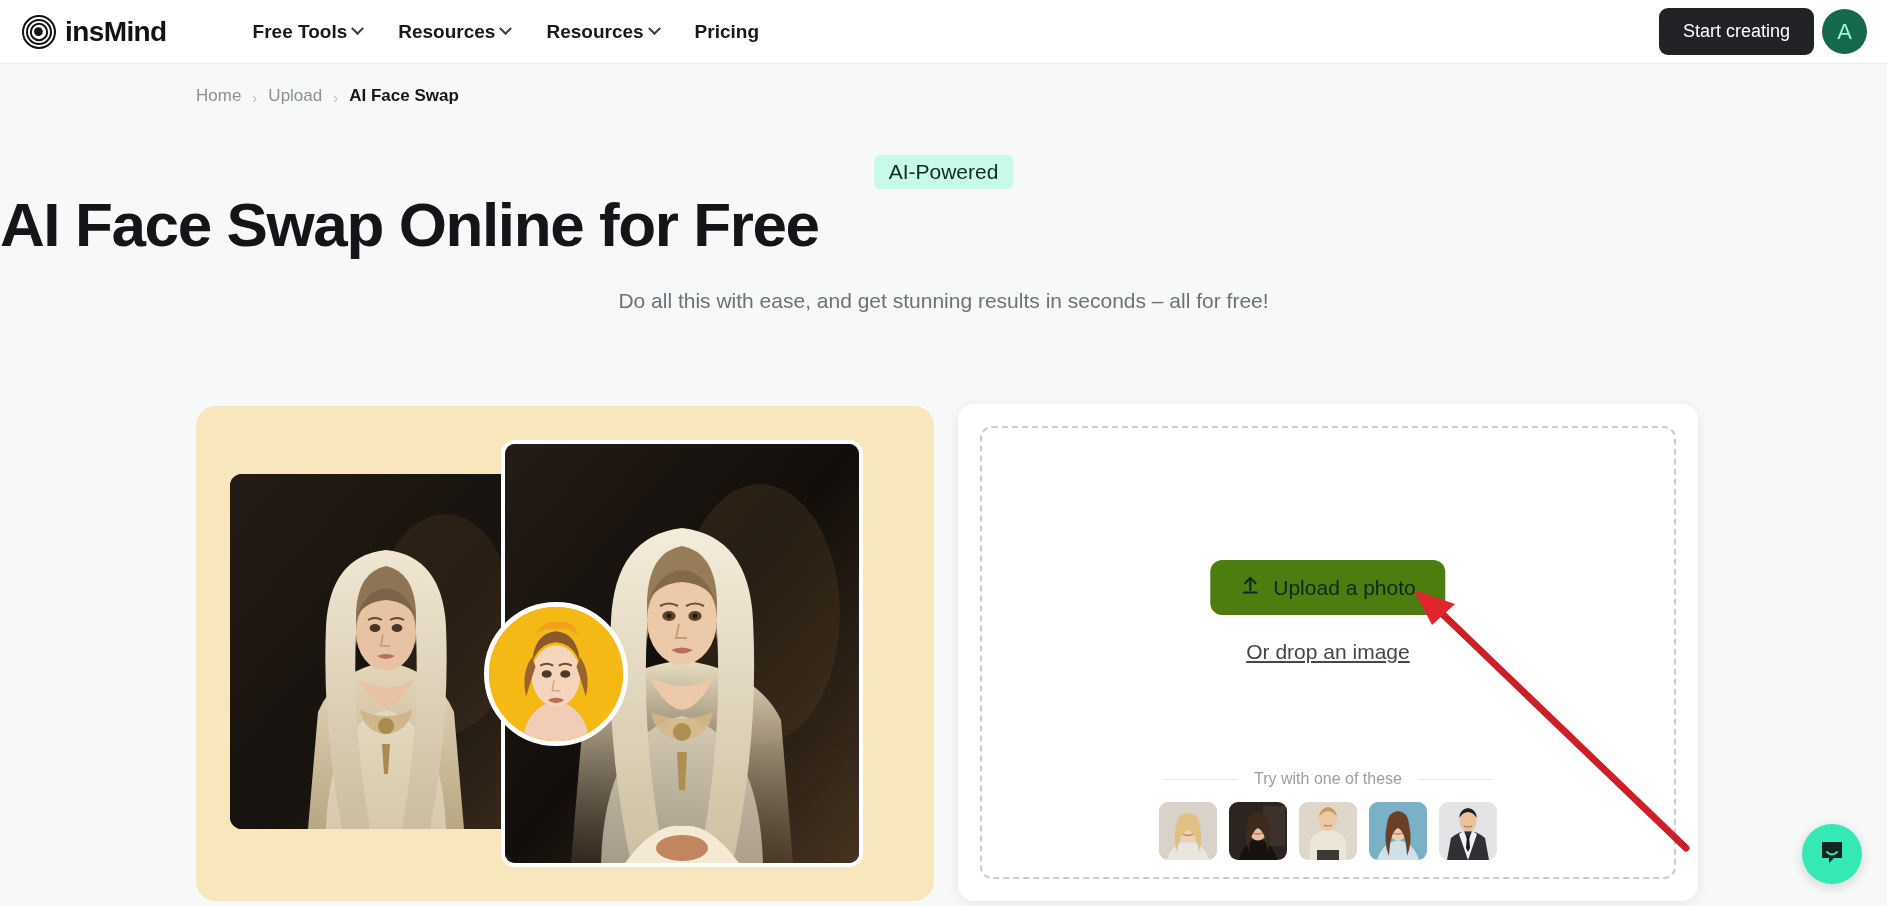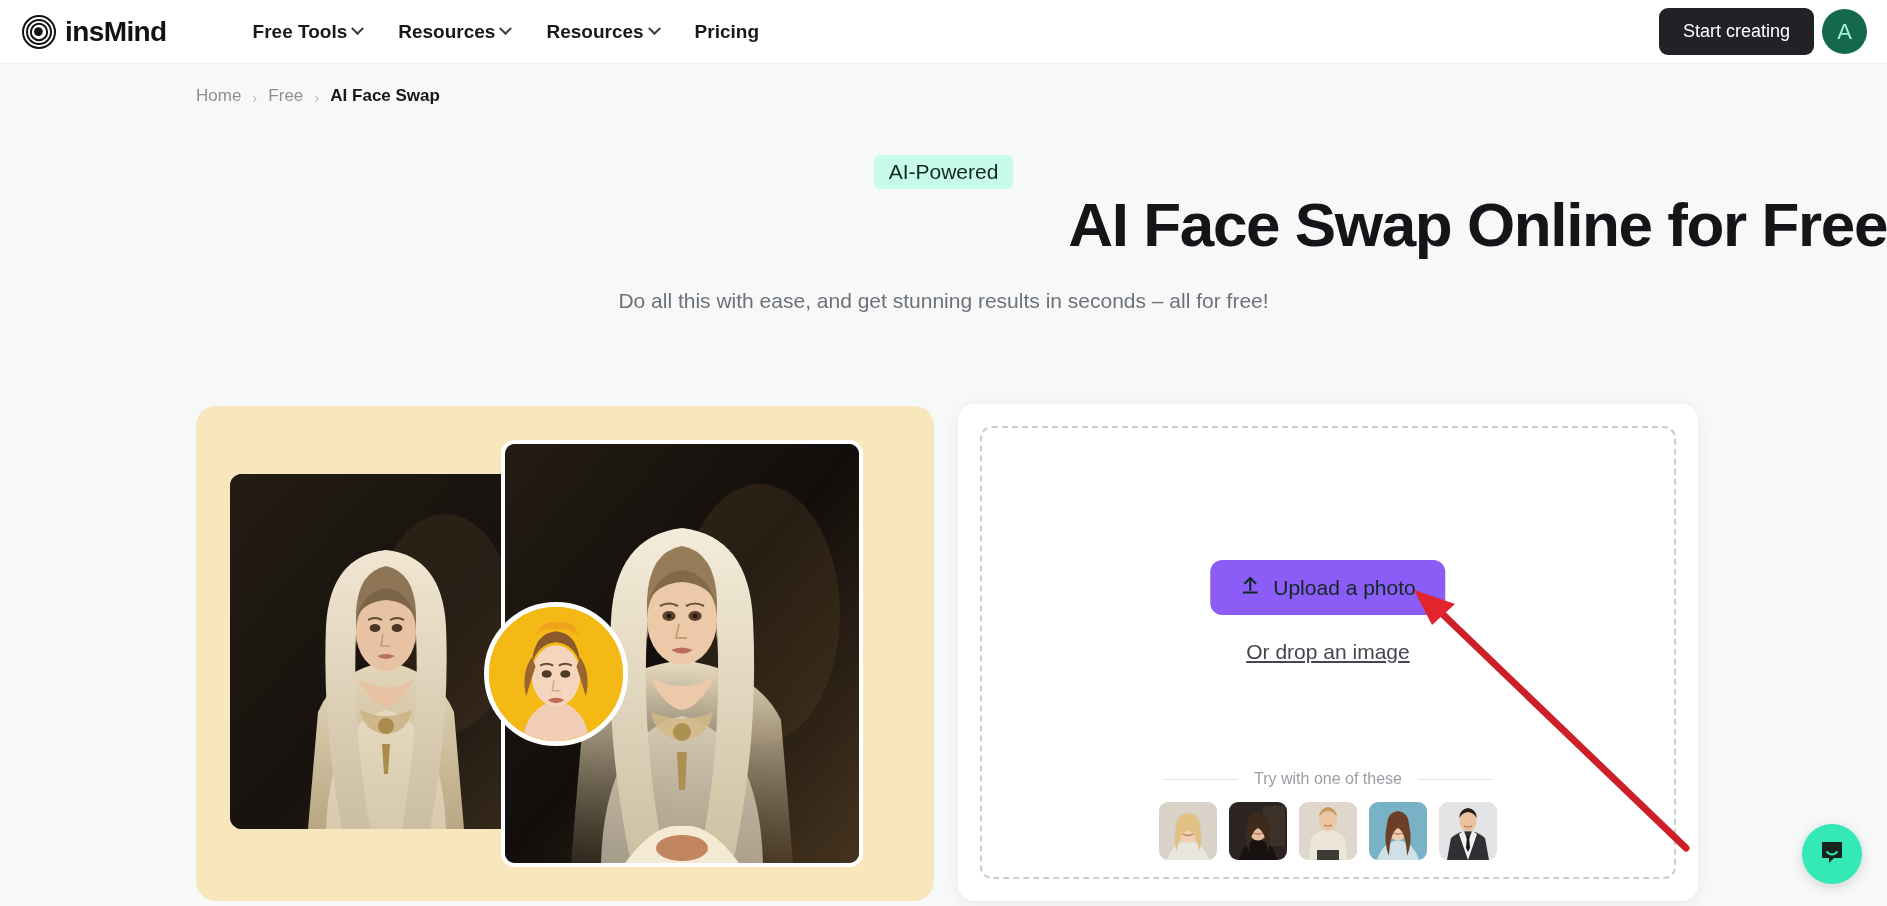--- a/index.html
+++ b/index.html
@@ -116,21 +116,21 @@
     font-size: 21px;
     font-weight: 400;
     padding: 5px 15px;
     border-radius: 6px;
     white-space: nowrap;
   }
   .hero-title {
     position: absolute;
     top: 188px; left: 0;
     width: 1887px;
-    text-align: right;
+    text-align: left;
     font-size: 62px;
     font-weight: 700;
     letter-spacing: -1.4px;
     color: #141518;
     line-height: 1.18;
   }
   .hero-sub {
     position: absolute;
     top: 285px; left: 0;
     width: 1887px;
@@ -199,21 +199,21 @@
     border: 2px dashed #c9ccd1;
     border-radius: 12px;
   }
   .upload-btn {
     position: absolute;
     left: 50%; top: 156px;
     transform: translateX(-50%);
     display: flex;
     align-items: center;
     gap: 13px;
-    background: #8b5cf6;
+    background: #4d7c0f;
     color: #0d2a22;
     font-size: 21px;
     border: none;
     border-radius: 12px;
     padding: 15px 30px;
     cursor: pointer;
     font-family: inherit;
     white-space: nowrap;
   }
   .drop-hint {
@@ -313,21 +313,21 @@
 
   <div class="header-right">
     <button class="cta">Start creating</button>
     <div class="avatar">A</div>
   </div>
 </div>
 
 <div class="breadcrumb">
   <span class="crumb">Home</span>
   <span class="crumb-sep">›</span>
-  <span class="crumb">Free</span>
+  <span class="crumb">Upload</span>
   <span class="crumb-sep">›</span>
   <span class="crumb-current">AI Face Swap</span>
 </div>
 
 <div class="badge">AI-Powered</div>
 <h1 class="hero-title">AI Face Swap Online for Free</h1>
 <div class="hero-sub">
   <div>Do all this with ease, and get stunning results in seconds – all for free!</div>
 </div>
 

